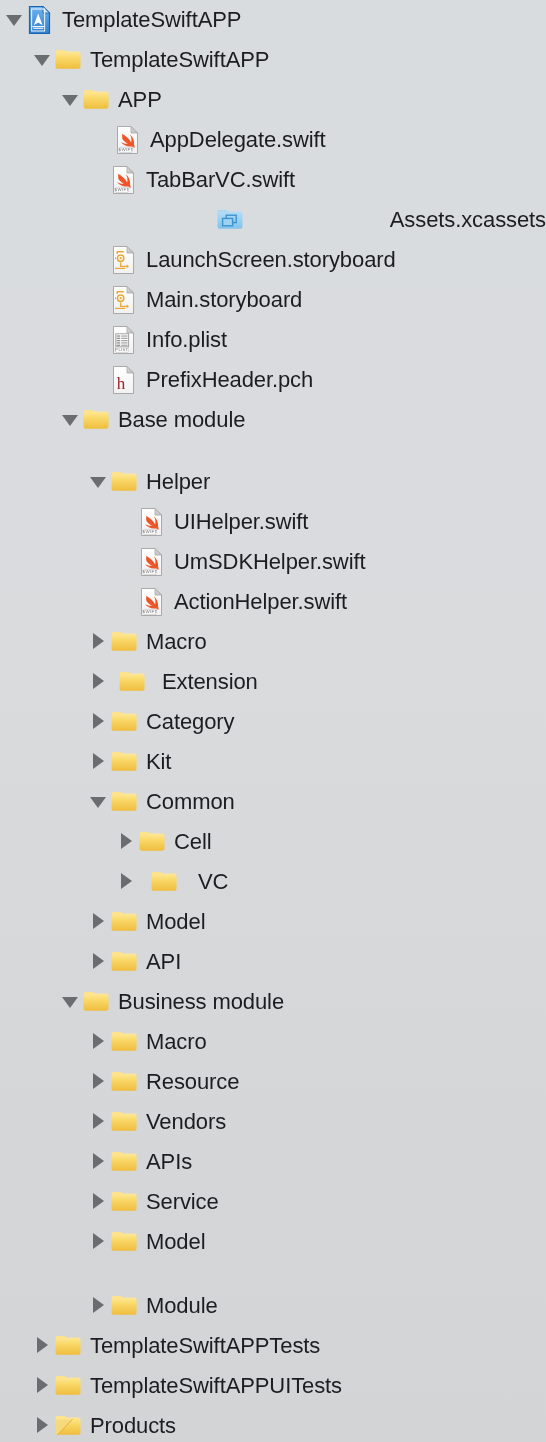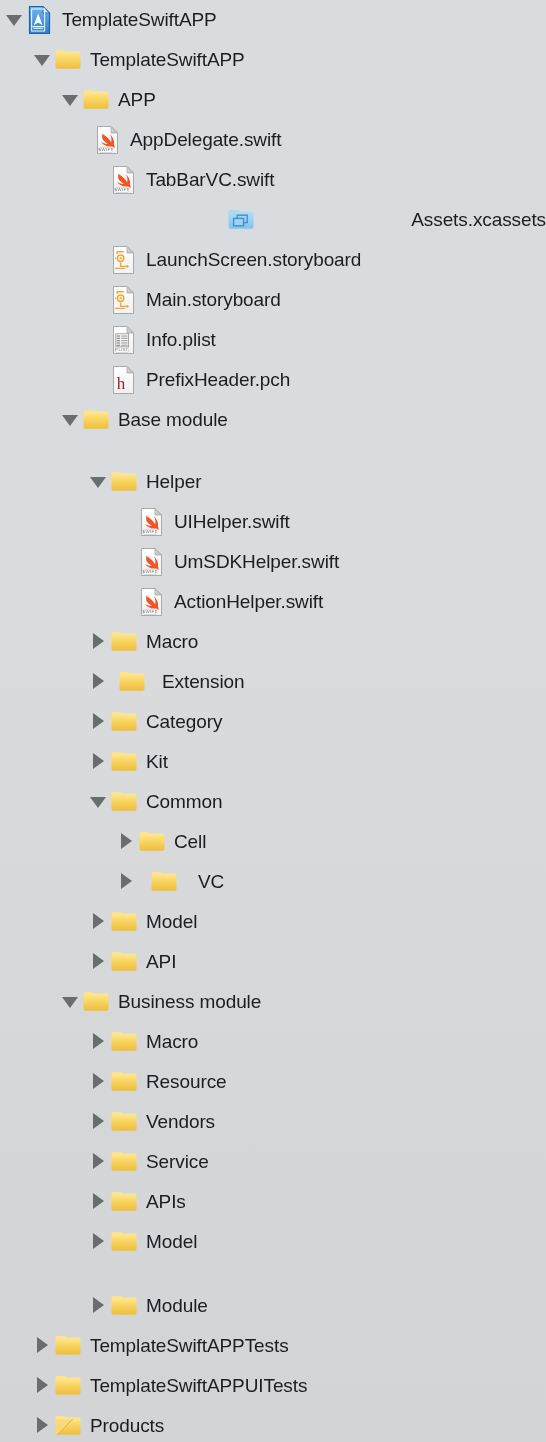--- a/index.html
+++ b/index.html
@@ -61,21 +61,21 @@
     width: 30px;
     height: 30px;
     flex: 0 0 30px;
     position: relative;
     margin-right: 6px;
   }
   .icon svg { display: block; }
 
   
   .label {
-    font-size: 19px;
+    font-size: 22px;
     color: #1d1d21;
     white-space: nowrap;
     letter-spacing: -0.1px;
     line-height: 1;
     padding-bottom: 1px;
   }
 </style>
 </head>
 <body>
 
@@ -135,21 +135,21 @@
               <stop offset="0" stop-color="#ffe490"></stop>
               <stop offset="1" stop-color="#f8d063"></stop>
             </linearGradient>
           </defs>
           <path d="M1.5 7 a2 2 0 0 1 2-2 h7.2 l2.6 2.6 h10.2 a2 2 0 0 1 2 2 v1.2 h-24 z" fill="url(#ftstd)"></path>
           <path d="M1.5 8.4 a2 2 0 0 1 2-2 h21 a2 2 0 0 1 2 2 v13.4 a2 2 0 0 1 -2 2 h-21 a2 2 0 0 1 -2 -2 z" fill="url(#fbstd)"></path>
         </svg>
       </span>
       <span class="label">APP</span>
     </div>
-    <div class="row" style="padding-left: 72px;">
+    <div class="row" style="padding-left: 92px;">
       <span class="tri none"></span>
       <span class="icon">
         <svg width="28" height="30" viewBox="0 0 28 30" xmlns="http://www.w3.org/2000/svg">
           <defs>
             <linearGradient id="pgsw" x1="0" y1="0" x2="0" y2="1">
               <stop offset="0" stop-color="#ffffff"></stop>
               <stop offset="1" stop-color="#f1f1f1"></stop>
             </linearGradient>
             <linearGradient id="foldsw" x1="0" y1="0" x2="1" y2="1">
               <stop offset="0" stop-color="#d9d9d9"></stop>
@@ -710,42 +710,42 @@
             </linearGradient>
             <linearGradient id="ftstd" x1="0" y1="0" x2="0" y2="1">
               <stop offset="0" stop-color="#ffe490"></stop>
               <stop offset="1" stop-color="#f8d063"></stop>
             </linearGradient>
           </defs>
           <path d="M1.5 7 a2 2 0 0 1 2-2 h7.2 l2.6 2.6 h10.2 a2 2 0 0 1 2 2 v1.2 h-24 z" fill="url(#ftstd)"></path>
           <path d="M1.5 8.4 a2 2 0 0 1 2-2 h21 a2 2 0 0 1 2 2 v13.4 a2 2 0 0 1 -2 2 h-21 a2 2 0 0 1 -2 -2 z" fill="url(#fbstd)"></path>
         </svg>
       </span>
+      <span class="label">APIs</span>
+    </div>
+    <div class="row" style="padding-left: 88px;">
+      <span class="tri closed"></span>
+      <span class="icon">
+        <svg width="28" height="28" viewBox="0 0 28 28" xmlns="http://www.w3.org/2000/svg">
+          <defs>
+            <linearGradient id="fbstd" x1="0" y1="0" x2="0" y2="1">
+              <stop offset="0" stop-color="#ffe79a"></stop>
+              <stop offset="0.35" stop-color="#fada6a"></stop>
+              <stop offset="1" stop-color="#efbd3d"></stop>
+            </linearGradient>
+            <linearGradient id="ftstd" x1="0" y1="0" x2="0" y2="1">
+              <stop offset="0" stop-color="#ffe490"></stop>
+              <stop offset="1" stop-color="#f8d063"></stop>
+            </linearGradient>
+          </defs>
+          <path d="M1.5 7 a2 2 0 0 1 2-2 h7.2 l2.6 2.6 h10.2 a2 2 0 0 1 2 2 v1.2 h-24 z" fill="url(#ftstd)"></path>
+          <path d="M1.5 8.4 a2 2 0 0 1 2-2 h21 a2 2 0 0 1 2 2 v13.4 a2 2 0 0 1 -2 2 h-21 a2 2 0 0 1 -2 -2 z" fill="url(#fbstd)"></path>
+        </svg>
+      </span>
       <span class="label">Service</span>
-    </div>
-    <div class="row" style="padding-left: 88px;">
-      <span class="tri closed"></span>
-      <span class="icon">
-        <svg width="28" height="28" viewBox="0 0 28 28" xmlns="http://www.w3.org/2000/svg">
-          <defs>
-            <linearGradient id="fbstd" x1="0" y1="0" x2="0" y2="1">
-              <stop offset="0" stop-color="#ffe79a"></stop>
-              <stop offset="0.35" stop-color="#fada6a"></stop>
-              <stop offset="1" stop-color="#efbd3d"></stop>
-            </linearGradient>
-            <linearGradient id="ftstd" x1="0" y1="0" x2="0" y2="1">
-              <stop offset="0" stop-color="#ffe490"></stop>
-              <stop offset="1" stop-color="#f8d063"></stop>
-            </linearGradient>
-          </defs>
-          <path d="M1.5 7 a2 2 0 0 1 2-2 h7.2 l2.6 2.6 h10.2 a2 2 0 0 1 2 2 v1.2 h-24 z" fill="url(#ftstd)"></path>
-          <path d="M1.5 8.4 a2 2 0 0 1 2-2 h21 a2 2 0 0 1 2 2 v13.4 a2 2 0 0 1 -2 2 h-21 a2 2 0 0 1 -2 -2 z" fill="url(#fbstd)"></path>
-        </svg>
-      </span>
-      <span class="label">APIs</span>
     </div>
     <div class="row" style="padding-left: 88px;">
       <span class="tri closed"></span>
       <span class="icon">
         <svg width="28" height="28" viewBox="0 0 28 28" xmlns="http://www.w3.org/2000/svg">
           <defs>
             <linearGradient id="fbstd" x1="0" y1="0" x2="0" y2="1">
               <stop offset="0" stop-color="#ffe79a"></stop>
               <stop offset="0.35" stop-color="#fada6a"></stop>
               <stop offset="1" stop-color="#efbd3d"></stop>

